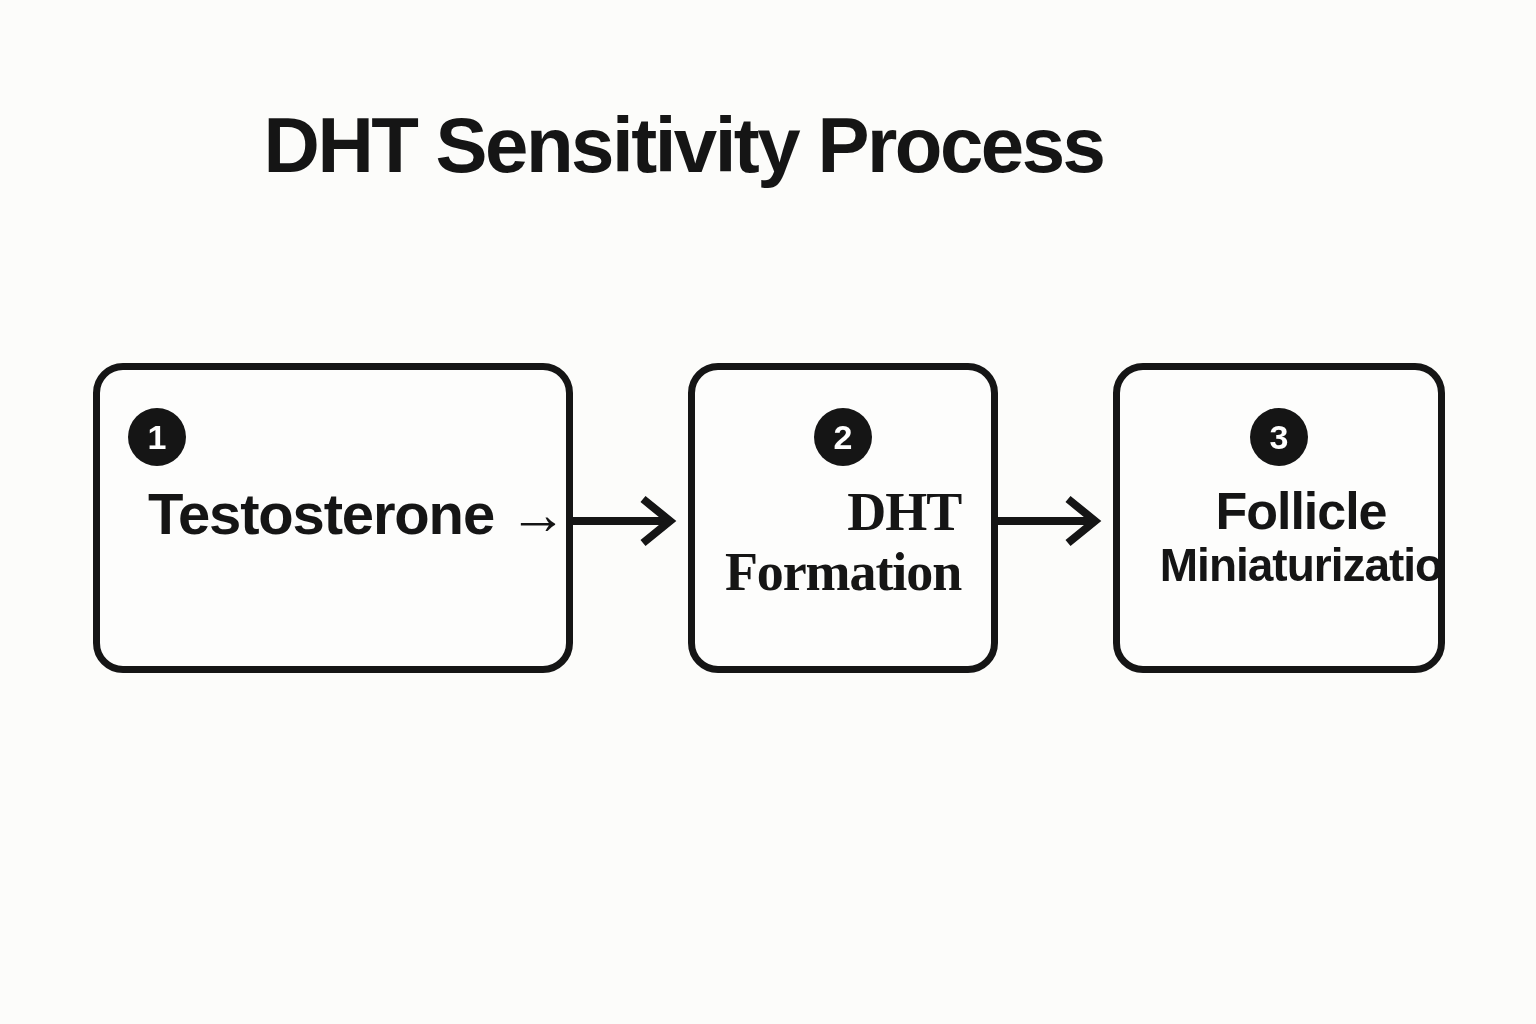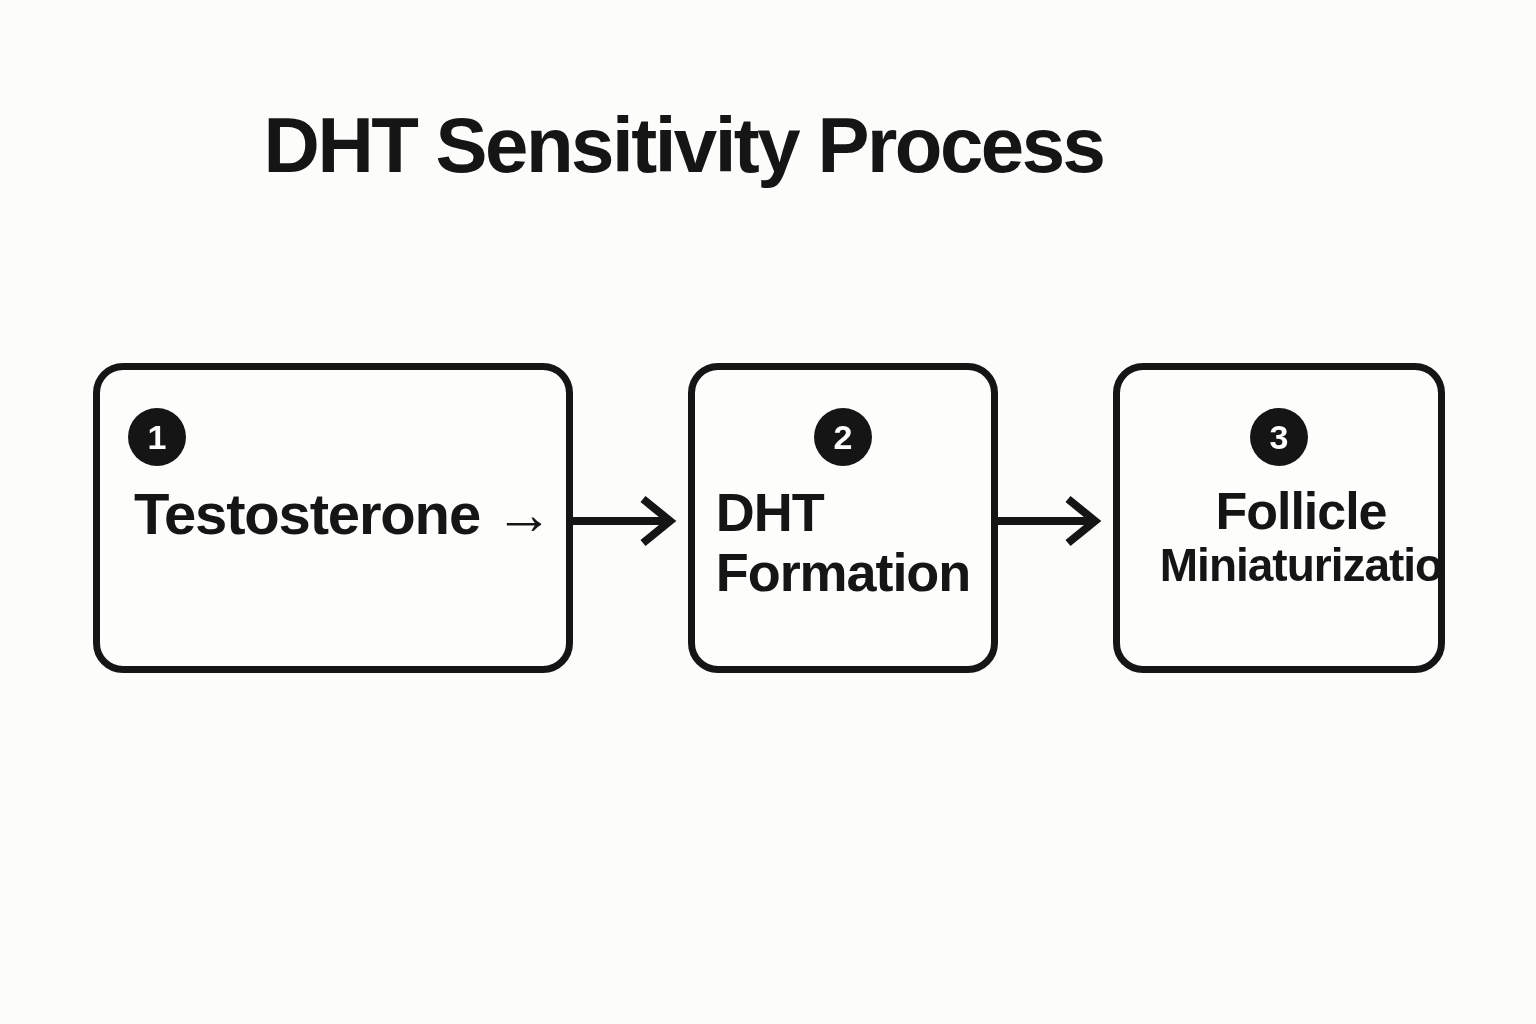--- a/index.html
+++ b/index.html
@@ -65,22 +65,22 @@
     font-weight: 700;
     flex: 0 0 auto;
   }
   .lines {
     margin-top: 16px;
     font-weight: 700;
     letter-spacing: -0.02em;
     line-height: 1.12;
     color: var(--ink);
   }
-  .box-1 .lines { font-size: 58px; text-align: left; margin-left: 6px; }
-  .box-2 .lines { font-size: 54px; text-align: left; }
+  .box-1 .lines { font-size: 58px; text-align: left; margin-left: 20px; }
+  .box-2 .lines { font-size: 54px; text-align: right; font-family: Liberation Serif, serif; }
   .box-3 .lines { font-size: 52px; text-align: center; margin-left: 44px; }
   .box-3 .lines .line-1 { font-size: 46px; letter-spacing: -1px; }
   .flow-arrow {
     position: absolute;
     top: 490px;
     width: 108px;
     height: 62px;
   }
   .flow-arrow.arrow-1 { left: 570px; }
   .flow-arrow.arrow-2 { left: 995px; }

